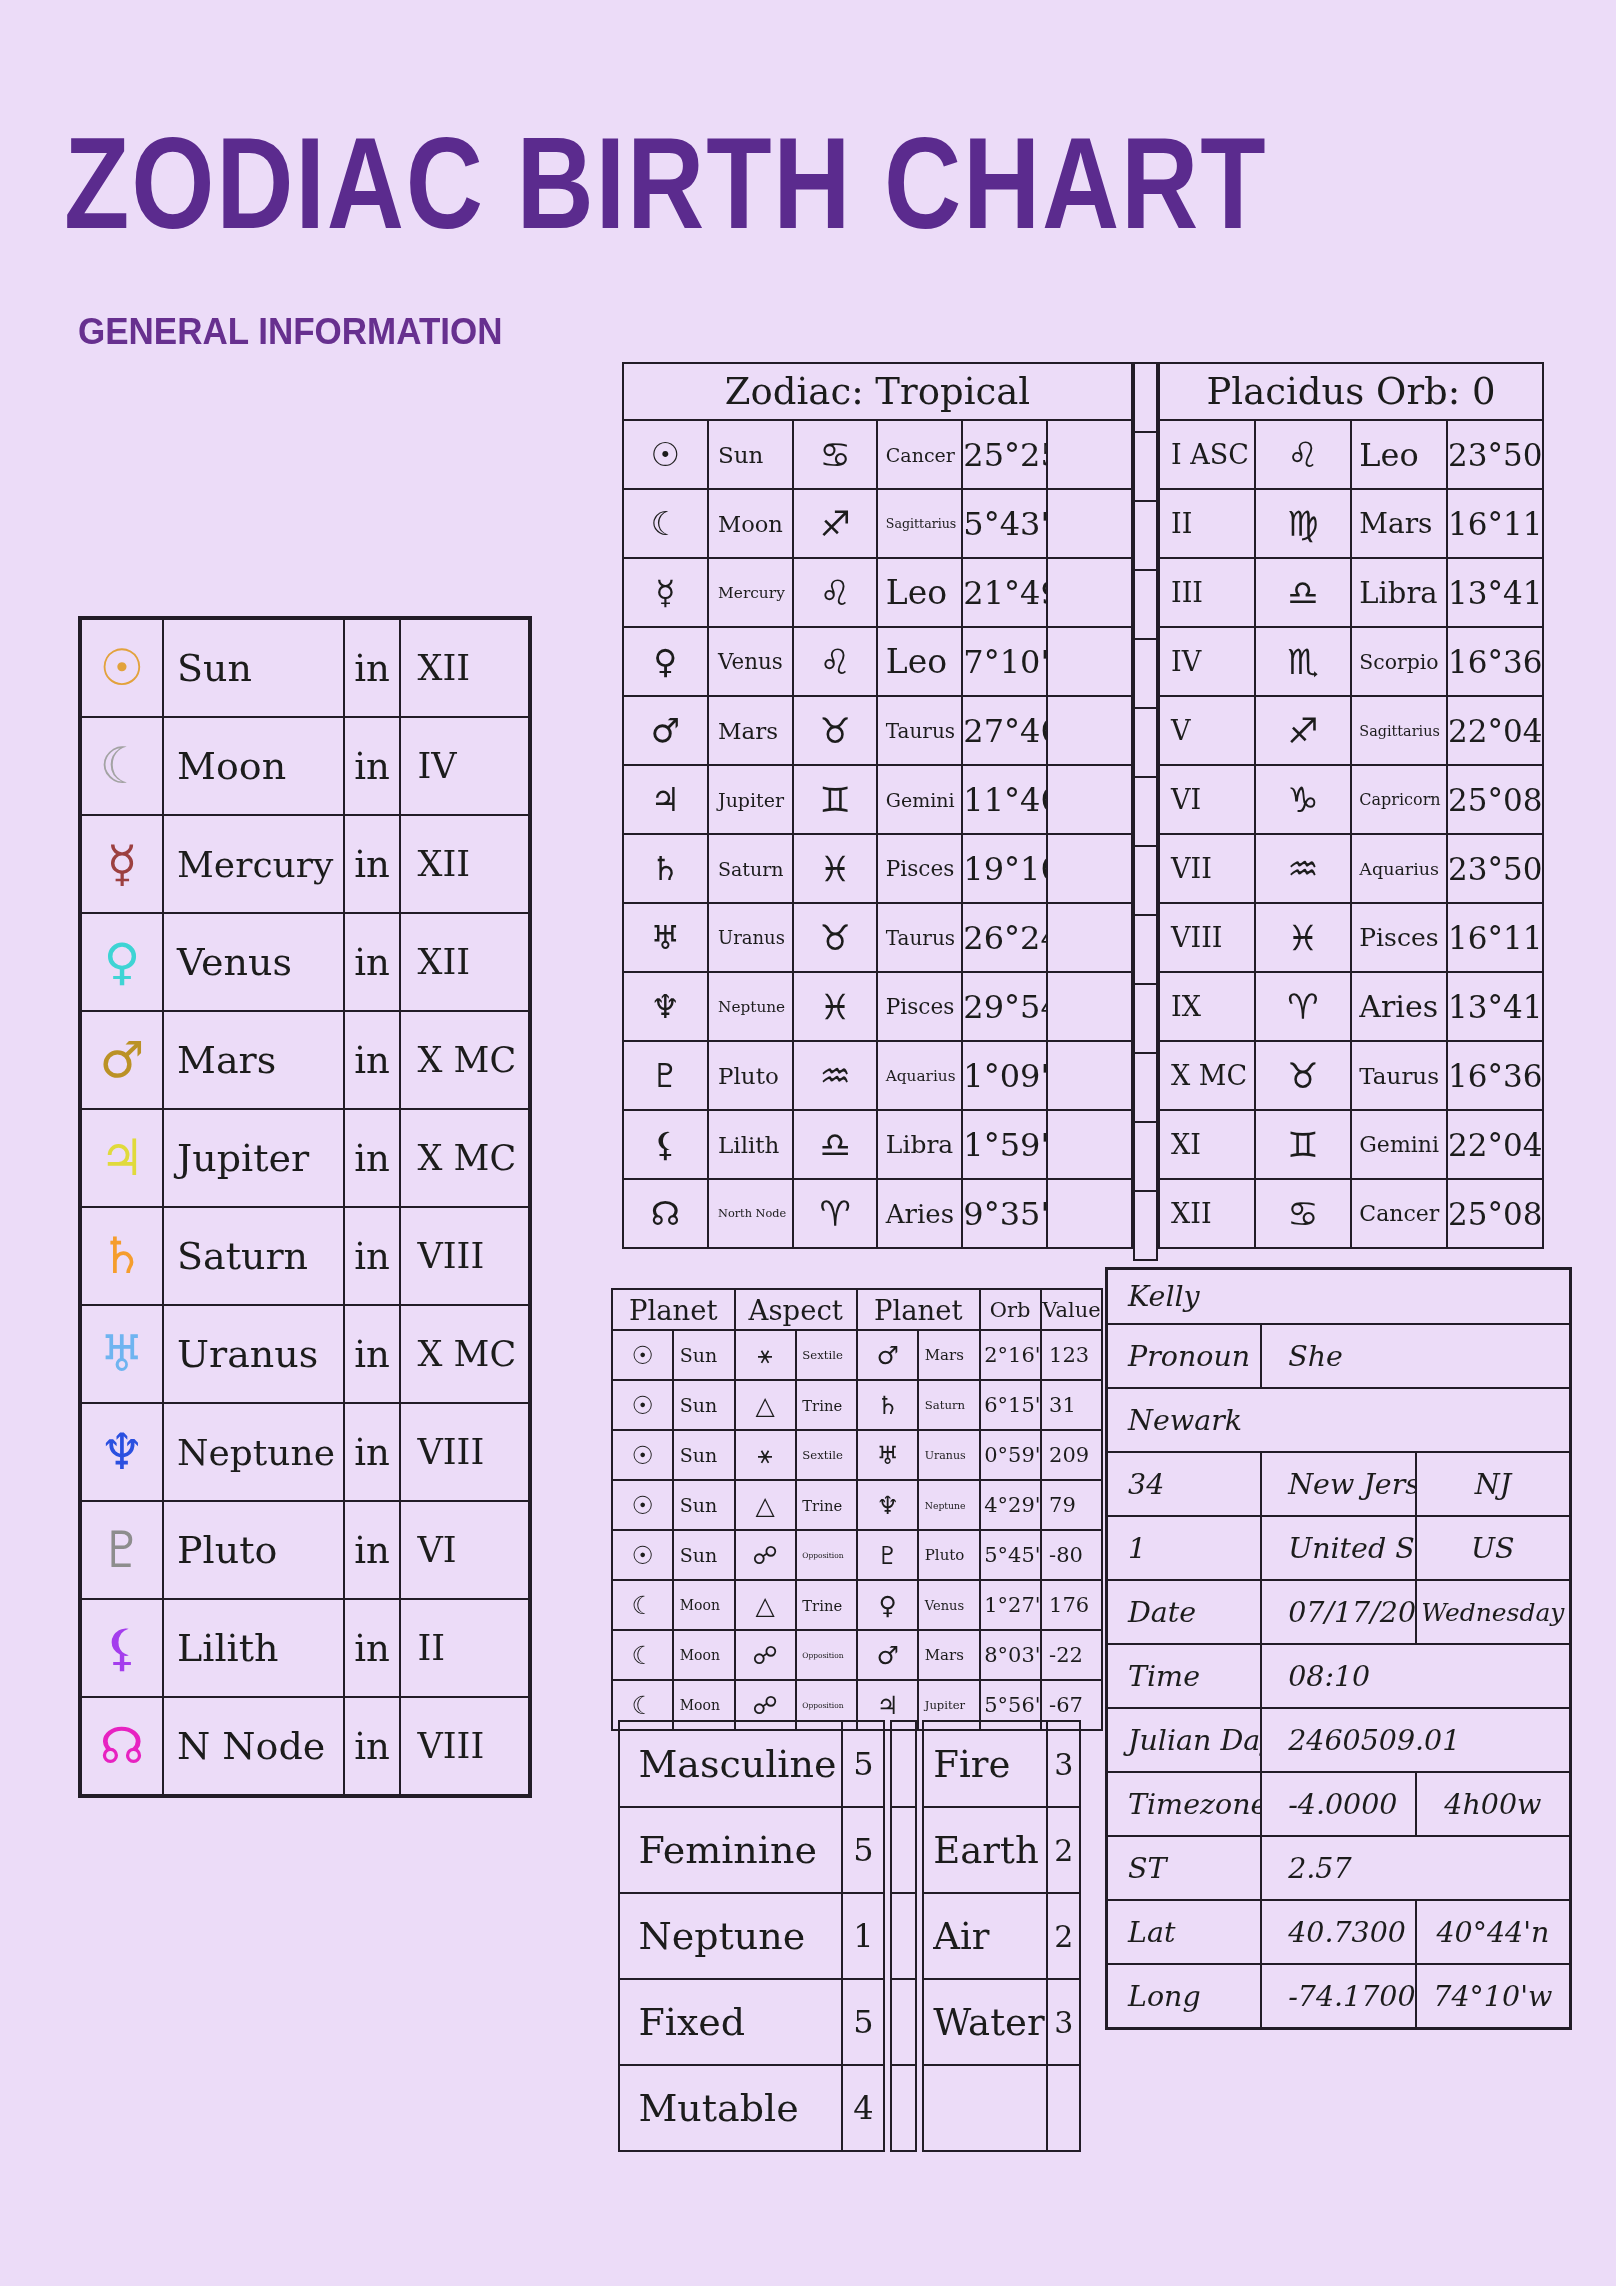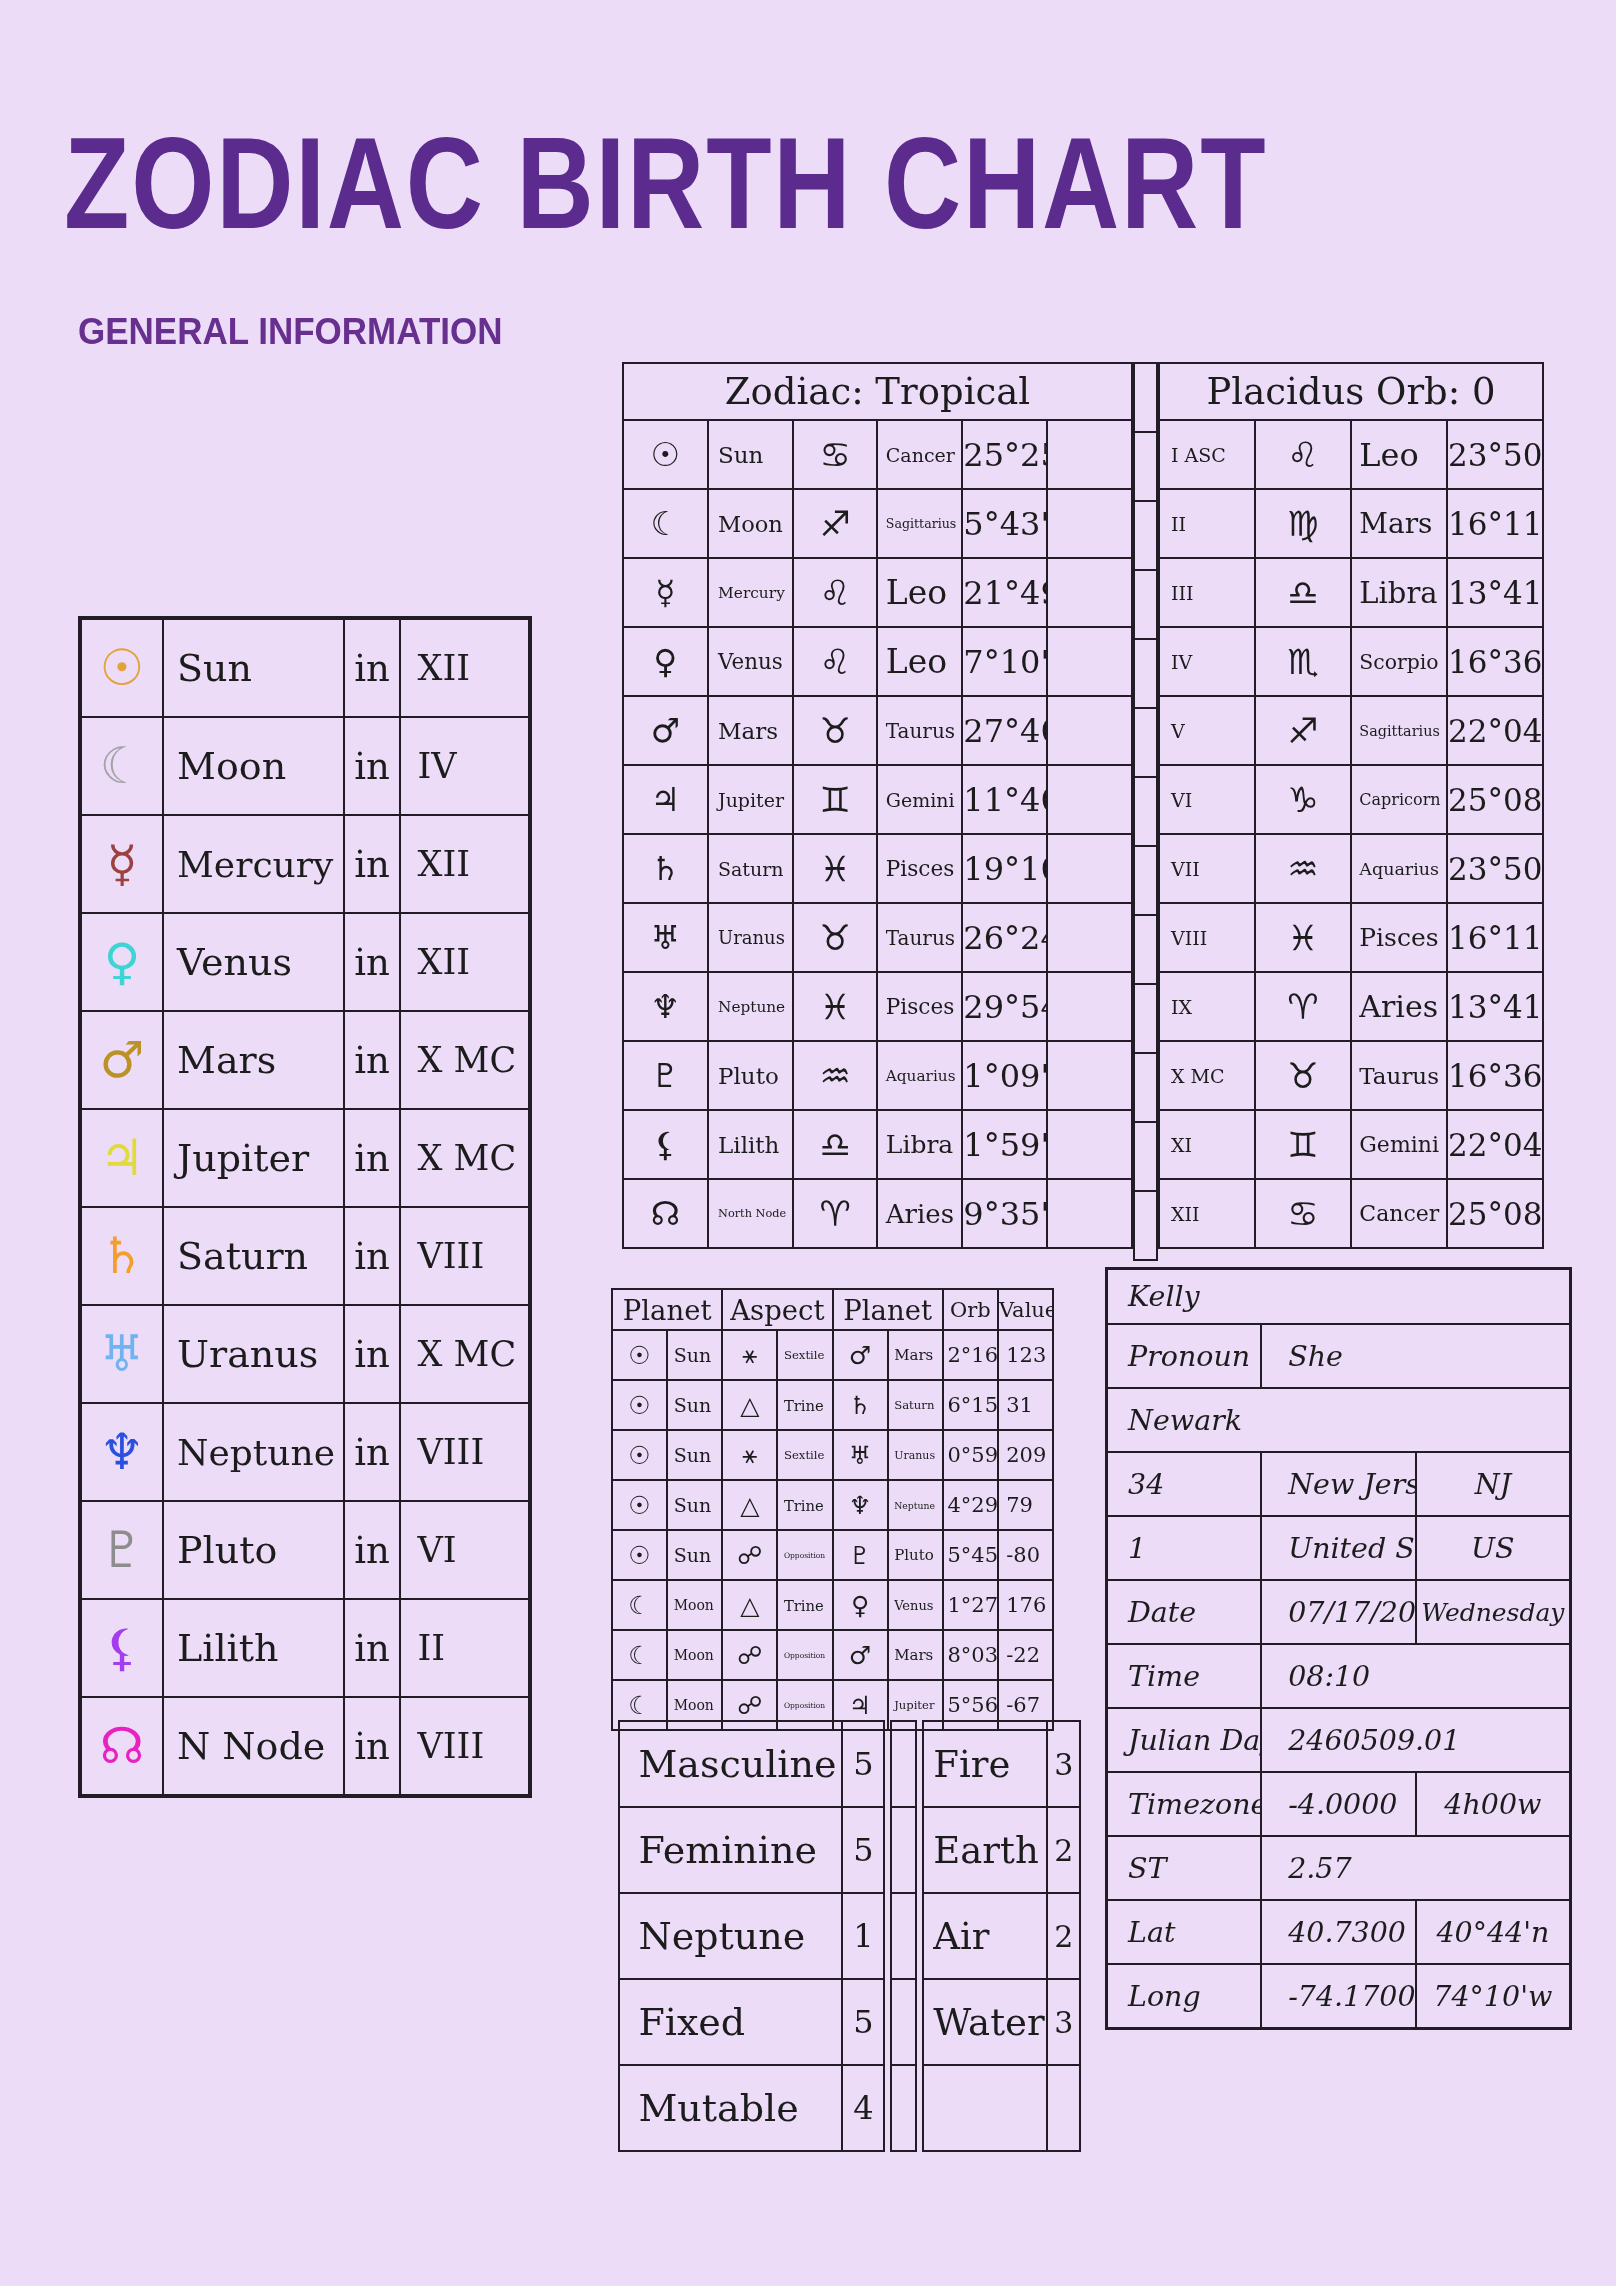--- a/index.html
+++ b/index.html
@@ -35,27 +35,27 @@
   .z-icon{width:55px;text-align:center;font-size:33px;}
   .z-name{width:119px;font-size:26px;padding-left:9.2px;white-space:nowrap;}
   .z-sicon{width:51px;text-align:center;font-size:35px;}
   .z-sign{width:156px;font-size:38px;padding-left:7.3px;white-space:nowrap;}
   .z-deg{width:96px;font-size:32px;text-align:center;white-space:nowrap;}
   .z-empty{width:33px;}
   .gap-col{width:25px;margin-left:0;}
   .gap-col td{height:67px;}
   .gap-col .gap-head{height:55px;}
   .placidus{width:386px;}
-  .p-house{width:80px;font-size:19px;padding-left:11px;white-space:nowrap;}
+  .p-house{width:80px;font-size:27px;padding-left:11px;white-space:nowrap;}
   .p-sicon{width:55px;text-align:center;font-size:35px;}
   .p-sign{width:150px;font-size:36px;padding-left:7.3px;white-space:nowrap;}
   .p-deg{width:101px;font-size:31px;text-align:center;white-space:nowrap;}
 
   
-  .aspects{position:absolute;left:611px;top:1288px;border:2.8px solid #221c27;width:443px;padding-left:36px;}
+  .aspects{position:absolute;left:611px;top:1288px;border:2.8px solid #221c27;width:492px;padding-left:36px;}
   .aspects td,.aspects th{border:2.8px solid #221c27;}
   .aspects th{height:39px;font-size:27.5px;font-weight:normal;}
   .aspects th.small-h{font-size:21px;}
   .aspects td{height:48px;}
   .a-icon{width:39px;text-align:center;font-size:25px;}
   .a-name{width:67px;font-size:23px;padding-left:5.5px;white-space:nowrap;}
   .a-aicon{width:39px;text-align:center;font-size:25px;}
   .a-aspname{width:92px;font-size:24px;padding-left:5.5px;white-space:nowrap;}
   .a-icon2{width:35px;text-align:center;font-size:25px;}
   .a-name2{width:73px;font-size:23px;padding-left:5.5px;white-space:nowrap;}

